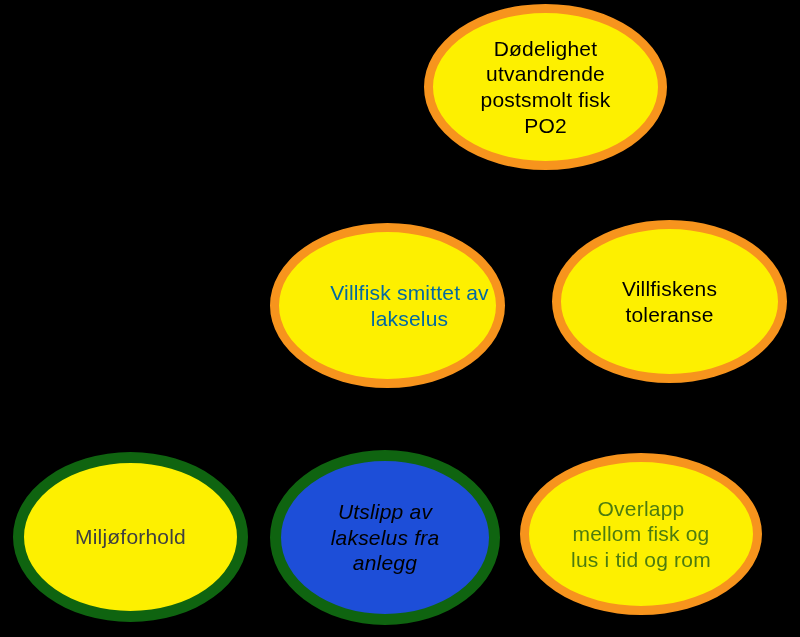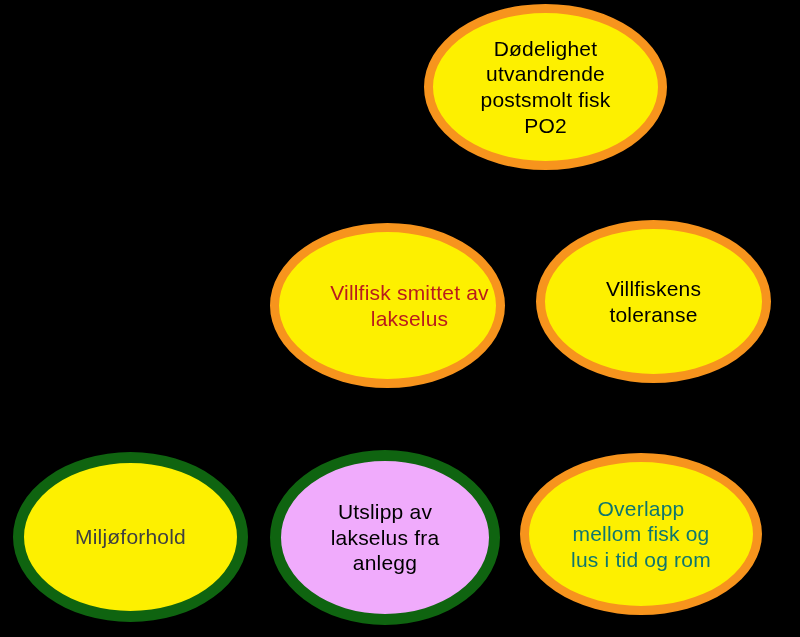--- a/index.html
+++ b/index.html
@@ -32,56 +32,56 @@
     display: block;
     white-space: pre-line;
     color: #000000;
     font-size: 21px;
     line-height: 1.22;
     letter-spacing: 0.2px;
   }
   
   .n0 { left: 424px; top: 4px;   width: 243px; height: 166px; border-width: 9px; }
   .n1 { left: 270px; top: 223px; width: 235px; height: 165px; border-width: 9px; }
-  .n2 { left: 536px; top: 220px; width: 235px; height: 163px; border-width: 9px; }
+  .n2 { left: 552px; top: 220px; width: 235px; height: 163px; border-width: 9px; }
   .n3 { left: 13px;  top: 452px; width: 235px; height: 170px; border-width: 11px; }
   .n4 { left: 270px; top: 450px; width: 230px; height: 175px; border-width: 11px; }
   .n5 { left: 520px; top: 453px; width: 242px; height: 162px; border-width: 9px; }
 </style>
 </head>
 <body style="background: rgb(0, 0, 0);">
 
 <div class="canvas">
 
   <div class="node n0" style="background: rgb(253, 240, 0); border-color: rgb(247, 148, 29);">
     <span class="label" style="color: rgb(0, 0, 0);">Dødelighet
 utvandrende
 postsmolt fisk
 PO2</span>
   </div>
 
   <div class="node n1" style="background: rgb(253, 240, 0); border-color: rgb(247, 148, 29);">
-    <span class="label" style="color: #b91c1c; margin-left: 44px;">Villfisk smittet av
+    <span class="label" style="color: #0369a1; margin-left: 44px;">Villfisk smittet av
 lakselus</span>
   </div>
 
   <div class="node n2" style="background: rgb(253, 240, 0); border-color: rgb(247, 148, 29);">
     <span class="label" style="color: rgb(0, 0, 0);">Villfiskens
 toleranse</span>
   </div>
 
   <div class="node n3" style="background: rgb(253, 240, 0); border-color: rgb(15, 100, 16);">
     <span class="label" style="color: #404040;">Miljøforhold</span>
   </div>
 
-  <div class="node n4" style="background: #f0abfc; border-color: rgb(15, 100, 16);">
+  <div class="node n4" style="background: #1d4ed8; border-color: rgb(15, 100, 16); font-style: italic;">
     <span class="label" style="color: rgb(0, 0, 0);">Utslipp av
 lakselus fra
 anlegg</span>
   </div>
 
   <div class="node n5" style="background: rgb(253, 240, 0); border-color: rgb(247, 148, 29);">
-    <span class="label" style="color: #0f766e;">Overlapp
+    <span class="label" style="color: #4d7c0f;">Overlapp
 mellom fisk og
 lus i tid og rom</span>
   </div>
 
 </div>
 
 </body></html>

